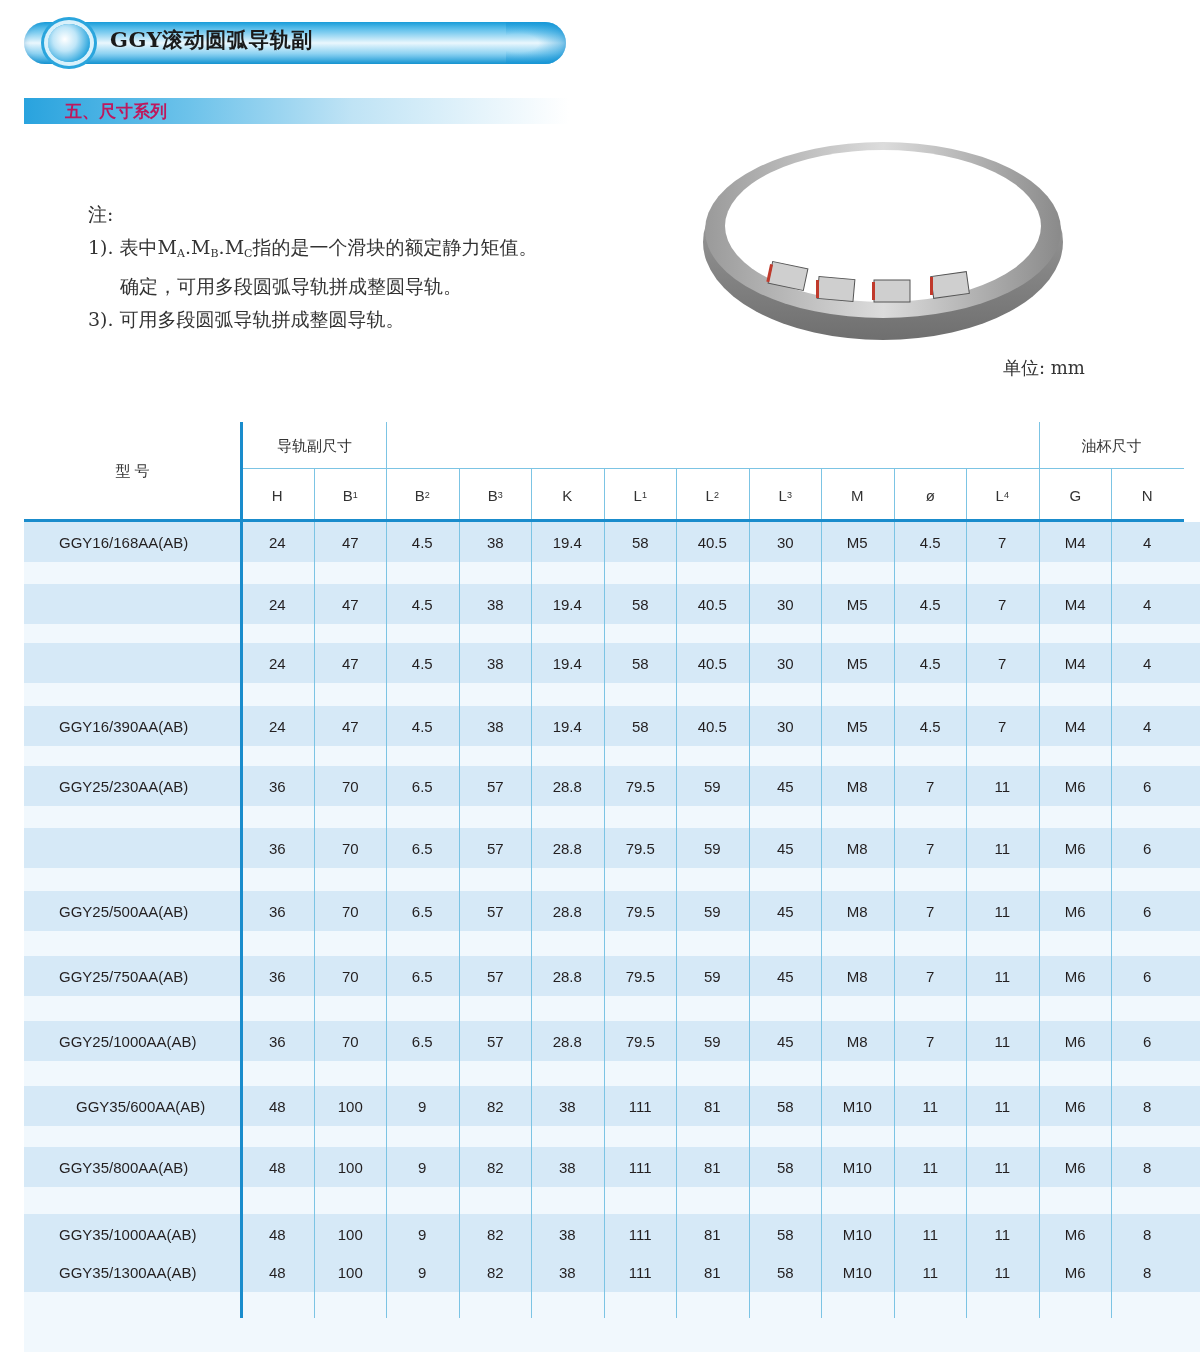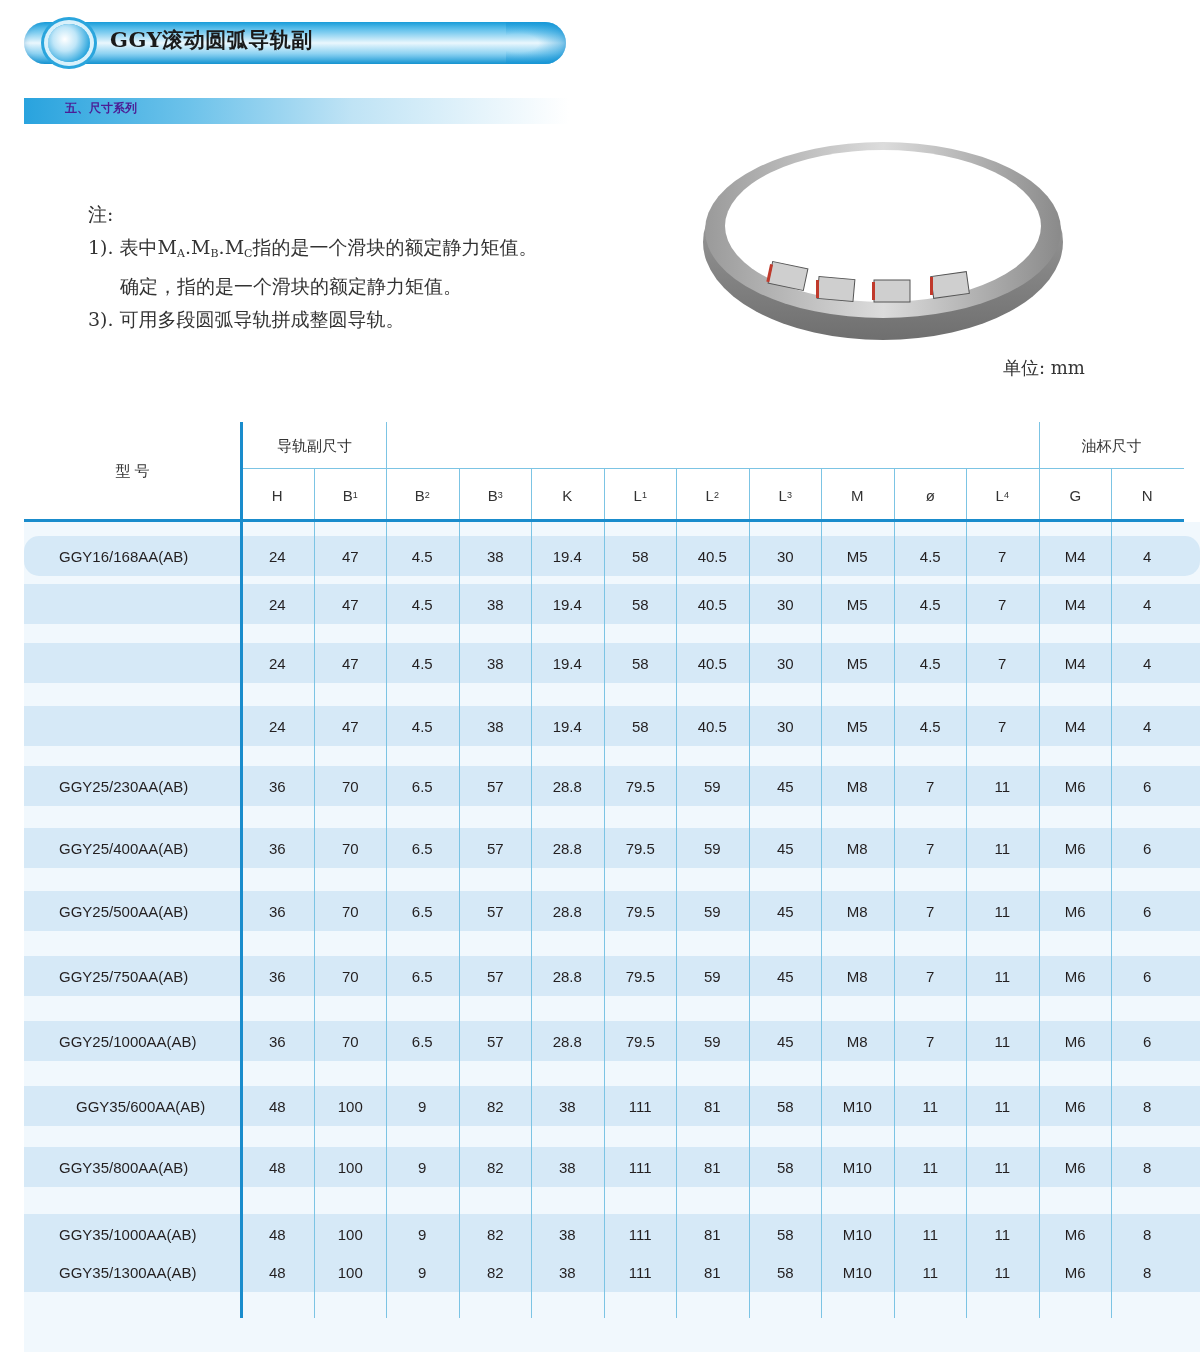--- a/index.html
+++ b/index.html
@@ -14,21 +14,21 @@
     background: radial-gradient(ellipse at 20% 50%, rgba(255,255,255,0.0) 30%, rgba(22,150,215,0.9) 100%); }
   .title-orb { position:absolute; left:48px; top:24px; width:42px; height:38px; border-radius:50%;
     background: radial-gradient(circle at 40% 40%, #ffffff 0%, #bfe6f8 35%, #2aa5dd 75%, #0a7fc0 100%);
     box-shadow: 0 0 0 4px #d9f1fb, 0 0 0 7px #2aa5dd; }
   .title-text { position:absolute; left:110px; top:26px; font-family:"DejaVu Serif", "Liberation Serif", serif;
     font-weight:bold; font-size:21px; color:#1a1a1a; letter-spacing:0.5px; }
 
   
   .section-bar { position:absolute; left:24px; top:98px; width:545px; height:26px;
     background: linear-gradient(90deg, #29a3de 0%, #6cc2ea 30%, #bfe3f5 60%, #ffffff 100%); }
-  .section-text { position:absolute; left:65px; top:100px; font-size:12px; font-weight:bold; color:#4c1d95; }
+  .section-text { position:absolute; left:65px; top:100px; font-size:17px; font-weight:bold; color:#be185d; }
 
   
   .notes { position:absolute; left:88px; top:198px; font-family:"DejaVu Serif","Liberation Serif",serif; font-size:19px; line-height:33px; color:#333; }
   .notes .line { white-space:nowrap; }
   .notes .indent { padding-left:32px; }
   .notes sub { font-size:11px; vertical-align:-3px; }
 
   
   .ring { position:absolute; left:700px; top:130px; width:370px; height:215px; }
   .unit { position:absolute; left:1003px; top:356px; font-family:"DejaVu Serif","Liberation Serif",serif; font-size:18px; color:#333; }
@@ -53,21 +53,21 @@
 <div class="title-pill"></div>
 <div class="title-orb"></div>
 <div class="title-text">GGY滚动圆弧导轨副</div>
 
 <div class="section-bar"></div>
 <div class="section-text">五、尺寸系列</div>
 
 <div class="notes">
   <div class="line">注:</div>
   <div class="line"><span>1). 表中M</span><sub>A</sub><span>.M</span><sub>B</sub><span>.M</span><sub>C</sub><span>指的是一个滑块的额定静力矩值。</span></div>
-  <div class="line indent">确定，指的是一个滑块的额定静力矩值。</div>
+  <div class="line indent">确定，可用多段圆弧导轨拼成整圆导轨。</div>
   <div class="line">3). 可用多段圆弧导轨拼成整圆导轨。</div>
 </div>
 
 <svg class="ring" viewBox="0 0 370 215" aria-label="arc-guide-rail-ring-with-sliders">
   <defs>
     <linearGradient id="metal" x1="0" y1="0" x2="0" y2="1">
       <stop offset="0" stop-color="#c9c9c9"></stop>
       <stop offset="0.5" stop-color="#8e8e8e"></stop>
       <stop offset="1" stop-color="#6f6f6f"></stop>
     </linearGradient>
@@ -88,21 +88,21 @@
     <rect x="68" y="138" width="3" height="18" fill="#c0392b" transform="rotate(12 88 146)"></rect>
     <rect x="116" y="150" width="3" height="18" fill="#c0392b"></rect>
     <rect x="172" y="152" width="3" height="18" fill="#c0392b"></rect>
     <rect x="230" y="147" width="3" height="18" fill="#c0392b"></rect>
   </g>
 </svg>
 <div class="unit">单位: mm</div>
 
 <div class="tbl-body"></div>
 <div id="rows">
-    <div class="row" style="top: 536px; border-radius: 15px;">
+    <div class="row" style="top: 522px;">
       <div class="cell model" style="left: 0px; width: 217px;">GGY16/168AA(AB)</div>
       <div class="cell" style="left: 217px; width: 72.5px;">24</div>
       <div class="cell" style="left: 290px; width: 72.5px;">47</div>
       <div class="cell" style="left: 362px; width: 72.5px;">4.5</div>
       <div class="cell" style="left: 435px; width: 72.5px;">38</div>
       <div class="cell" style="left: 507px; width: 72.5px;">19.4</div>
       <div class="cell" style="left: 580px; width: 72.5px;">58</div>
       <div class="cell" style="left: 652px; width: 72.5px;">40.5</div>
       <div class="cell" style="left: 725px; width: 72.5px;">30</div>
       <div class="cell" style="left: 797px; width: 72.5px;">M5</div>
@@ -135,20 +135,21 @@
       <div class="cell" style="left: 580px; width: 72.5px;">58</div>
       <div class="cell" style="left: 652px; width: 72.5px;">40.5</div>
       <div class="cell" style="left: 725px; width: 72.5px;">30</div>
       <div class="cell" style="left: 797px; width: 72.5px;">M5</div>
       <div class="cell" style="left: 870px; width: 72.5px;">4.5</div>
       <div class="cell" style="left: 942px; width: 72.5px;">7</div>
       <div class="cell" style="left: 1015px; width: 72.5px;">M4</div>
       <div class="cell" style="left: 1087px; width: 72.5px;">4</div>
     </div>
     <div class="row" style="top: 706px;">
+      <div class="cell model" style="left: 0px; width: 217px;">GGY16/390AA(AB)</div>
       <div class="cell" style="left: 217px; width: 72.5px;">24</div>
       <div class="cell" style="left: 290px; width: 72.5px;">47</div>
       <div class="cell" style="left: 362px; width: 72.5px;">4.5</div>
       <div class="cell" style="left: 435px; width: 72.5px;">38</div>
       <div class="cell" style="left: 507px; width: 72.5px;">19.4</div>
       <div class="cell" style="left: 580px; width: 72.5px;">58</div>
       <div class="cell" style="left: 652px; width: 72.5px;">40.5</div>
       <div class="cell" style="left: 725px; width: 72.5px;">30</div>
       <div class="cell" style="left: 797px; width: 72.5px;">M5</div>
       <div class="cell" style="left: 870px; width: 72.5px;">4.5</div>
@@ -166,21 +167,20 @@
       <div class="cell" style="left: 580px; width: 72.5px;">79.5</div>
       <div class="cell" style="left: 652px; width: 72.5px;">59</div>
       <div class="cell" style="left: 725px; width: 72.5px;">45</div>
       <div class="cell" style="left: 797px; width: 72.5px;">M8</div>
       <div class="cell" style="left: 870px; width: 72.5px;">7</div>
       <div class="cell" style="left: 942px; width: 72.5px;">11</div>
       <div class="cell" style="left: 1015px; width: 72.5px;">M6</div>
       <div class="cell" style="left: 1087px; width: 72.5px;">6</div>
     </div>
     <div class="row" style="top: 828px;">
-      <div class="cell model" style="left: 0px; width: 217px;">GGY25/400AA(AB)</div>
       <div class="cell" style="left: 217px; width: 72.5px;">36</div>
       <div class="cell" style="left: 290px; width: 72.5px;">70</div>
       <div class="cell" style="left: 362px; width: 72.5px;">6.5</div>
       <div class="cell" style="left: 435px; width: 72.5px;">57</div>
       <div class="cell" style="left: 507px; width: 72.5px;">28.8</div>
       <div class="cell" style="left: 580px; width: 72.5px;">79.5</div>
       <div class="cell" style="left: 652px; width: 72.5px;">59</div>
       <div class="cell" style="left: 725px; width: 72.5px;">45</div>
       <div class="cell" style="left: 797px; width: 72.5px;">M8</div>
       <div class="cell" style="left: 870px; width: 72.5px;">7</div>

